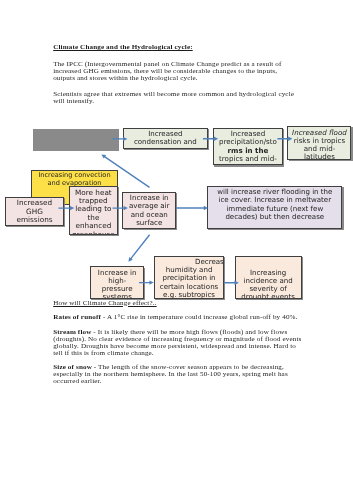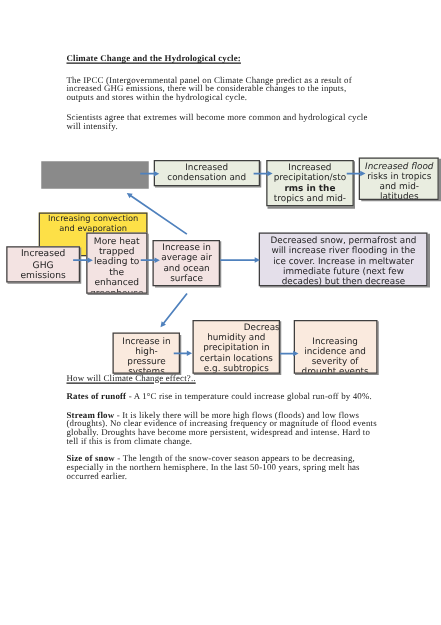--- a/index.html
+++ b/index.html
@@ -108,21 +108,20 @@
         <span style="line-height: 8.2005px;">
           <span style="display: block;">Increase in</span>
           <span style="display: block;">average air</span>
           <span style="display: block;">and ocean</span>
           <span style="display: block;">surface</span>
         </span>
       </div>
       <div class="shadow" style="left: 208.2px; top: 187px; width: 135.4px; height: 43.4px; background: rgb(138, 138, 138);"></div>
       <div class="box" style="left: 207.1px; top: 185.9px; width: 135.4px; height: 43.4px; background: rgb(228, 223, 234); border-color: rgb(63, 63, 63); font-size: 7.05px; padding-top: 1.4px;">
         <span style="line-height: 8.14275px;">
-          <span style="display: block;">Decreased snow, permafrost and</span>
           <span style="display: block;">will increase river flooding in the</span>
           <span style="display: block;">ice cover. Increase in meltwater</span>
           <span style="display: block;">immediate future (next few</span>
           <span style="display: block;">decades) but then decrease</span>
         </span>
       </div>
       <div class="shadow" style="left: 91.2px; top: 267.5px; width: 54.2px; height: 32.6px; background: rgb(138, 138, 138);"></div>
       <div class="box" style="left: 90.1px; top: 266.4px; width: 54.2px; height: 32.6px; background: rgb(250, 234, 222); border-color: rgb(63, 63, 63); font-size: 7.1px; padding-top: 1.4px;">
         <span style="line-height: 8.2005px;">
           <span style="display: block;">Increase in</span>

